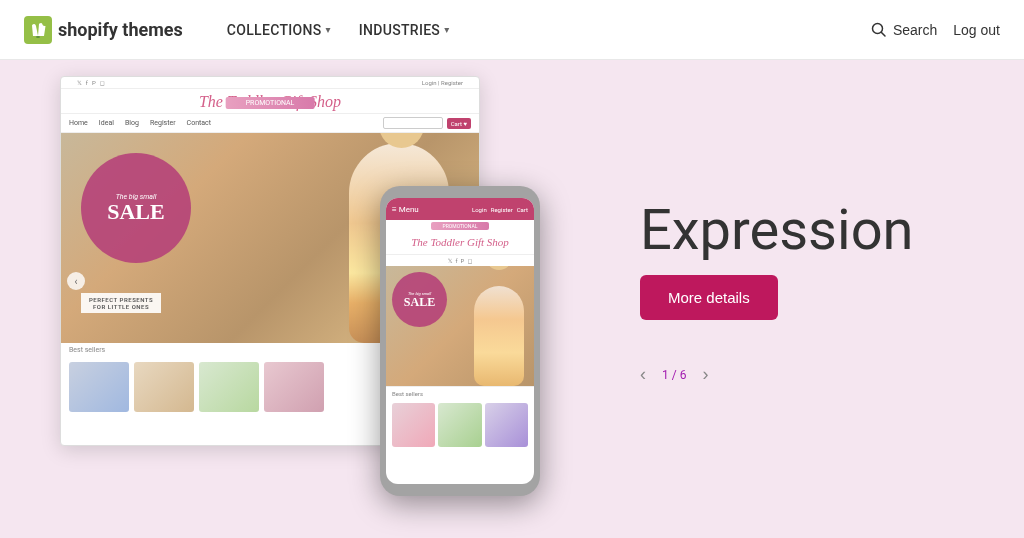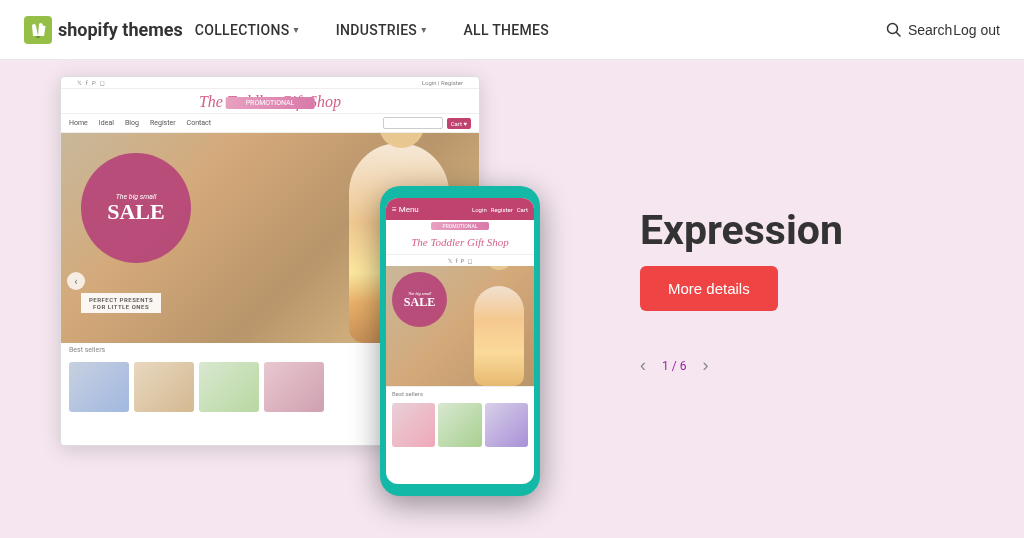--- a/index.html
+++ b/index.html
@@ -13,38 +13,39 @@
       height: 60px;
       background: #fff;
       border-bottom: 1px solid #e8e8e8;
       position: relative;
       z-index: 10;
     }
     .logo-area {
       display: flex;
       align-items: center;
       gap: 6px;
+      margin-right: 32px;
       text-decoration: none;
     }
     .shopify-bag {
       width: 28px;
       height: 28px;
     }
     .logo-text {
       font-size: 18px;
       color: #333;
       font-weight: 400;
     }
     .logo-text span {
       font-weight: 700;
     }
     .nav {
       display: flex;
       align-items: flex-end;
-      gap: 13px;
+      gap: 4px;
       flex: 1;
     }
     .nav-item {
       display: flex;
       align-items: center;
       gap: 4px;
       padding: 8px 12px;
       font-size: 14px;
       color: #333;
       font-weight: 500;
@@ -52,21 +53,21 @@
       text-transform: uppercase;
       letter-spacing: 0.3px;
     }
     .chevron {
       font-size: 10px;
       color: #666;
     }
     .header-right {
       display: flex;
       align-items: center;
-      gap: 1px;
+      gap: 16px;
     }
     .search-btn {
       display: flex;
       align-items: center;
       gap: 6px;
       background: none;
       border: none;
       cursor: pointer;
       font-size: 14px;
       color: #333;
@@ -216,21 +217,21 @@
       padding: 3px 8px;
     }
 
     
     .phone-mockup {
       position: absolute;
       right: 40px;
       bottom: 10px;
       width: 160px;
       height: 310px;
-      background: #14b8a6;
+      background: #a3a3a3;
       border-radius: 20px;
       padding: 12px 6px;
       box-shadow: 0 8px 30px rgba(0,0,0,0.4);
     }
     .phone-screen {
       background: #fff;
       width: 100%;
       height: 100%;
       border-radius: 12px;
       overflow: hidden;
@@ -346,33 +347,33 @@
     .desktop-product-thumb:first-child {
       background: linear-gradient(135deg, #c8d8e8, #90b8f0);
     }
 
     
     .info-panel {
       flex: 1;
       padding-left: 60px;
     }
     .theme-name {
-      font-size: 41px;
-      font-weight: 700;
+      font-size: 56px;
+      font-weight: 400;
       color: #333;
       margin-bottom: 12px;
     }
     .theme-desc {
       font-size: 16px;
       color: #555;
       line-height: 1.5;
       margin-bottom: 28px;
     }
     .more-details-btn {
-      background: #ef4444;
+      background: #be185d;
       color: #fff;
       border: none;
       padding: 14px 28px;
       border-radius: 6px;
       font-size: 15px;
       font-weight: 500;
       cursor: pointer;
       margin-bottom: 44px;
       display: inline-block;
     }
@@ -439,23 +440,20 @@
   </a>
 
   <nav class="nav">
     <div class="nav-item">
       <span>COLLECTIONS</span>
       <span class="chevron">▾</span>
     </div>
     <div class="nav-item">
       <span>INDUSTRIES</span>
       <span class="chevron">▾</span>
-    </div>
-    <div class="nav-item">
-      <span>ALL THEMES</span>
     </div>
   </nav>
 
   <div class="header-right">
     <button class="search-btn">
       <svg width="16" height="16" viewBox="0 0 16 16" fill="none">
         <circle cx="6.5" cy="6.5" r="5" stroke="#333" stroke-width="1.5"></circle>
         <line x1="10.5" y1="10.5" x2="14" y2="14" stroke="#333" stroke-width="1.5" stroke-linecap="round"></line>
       </svg>
       <span>Search</span>

